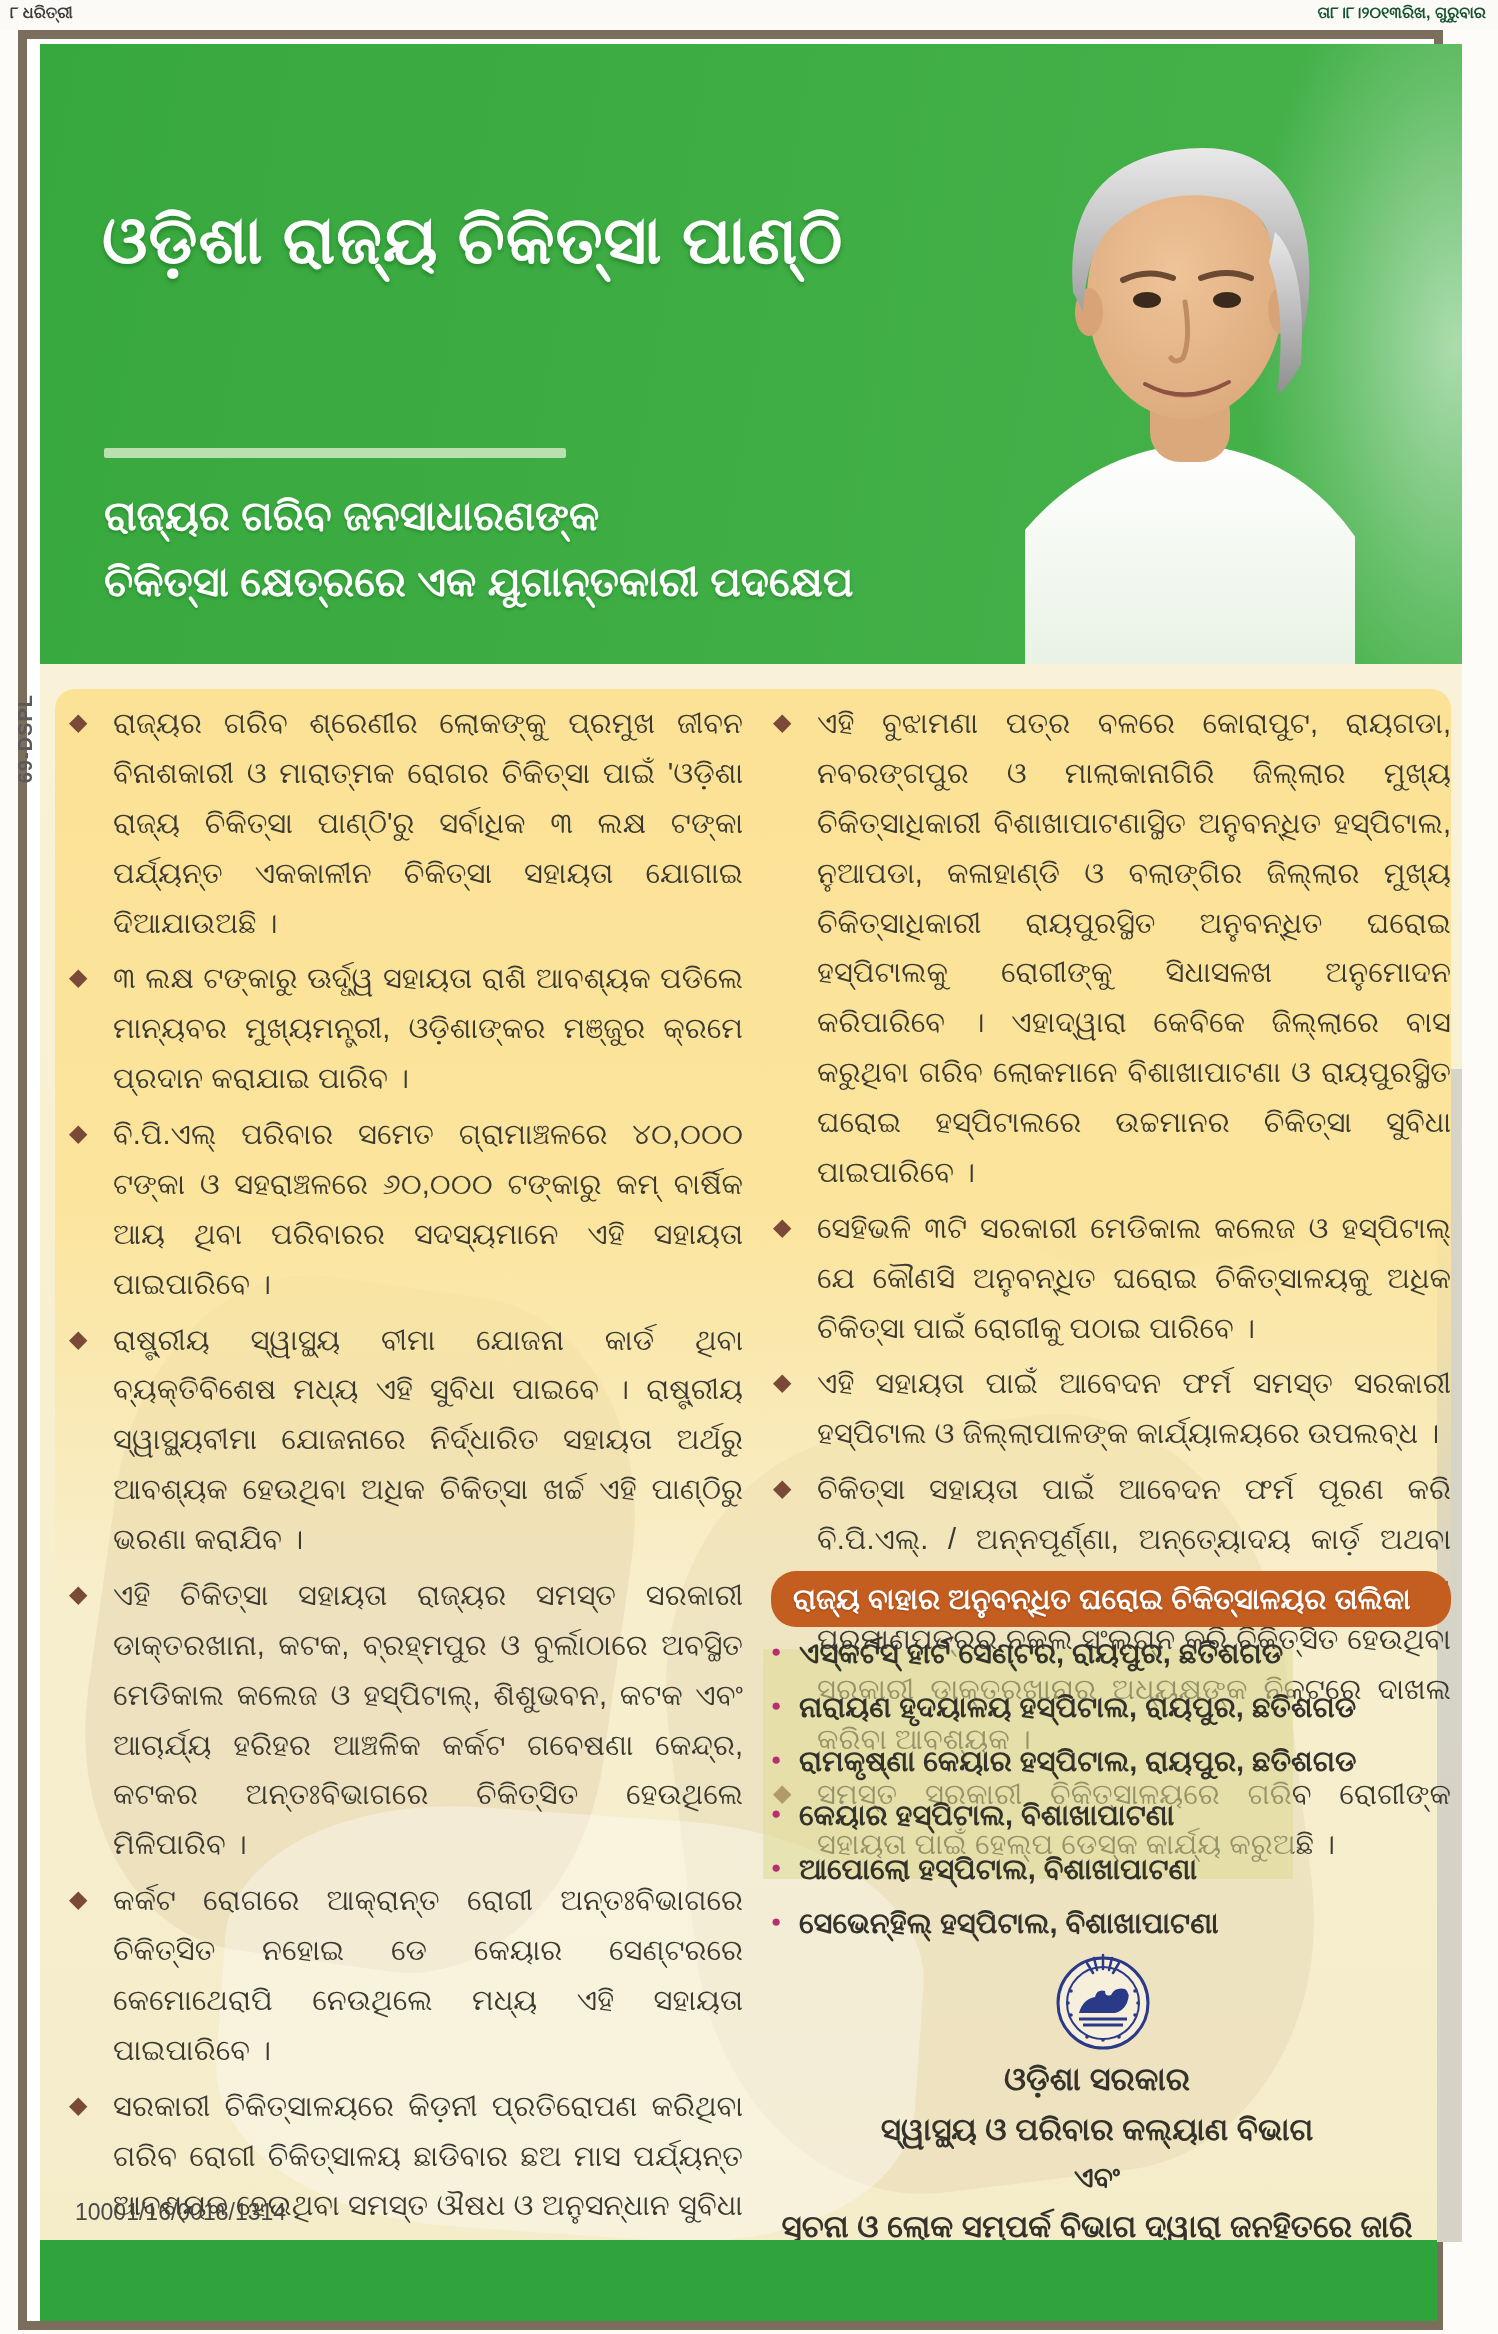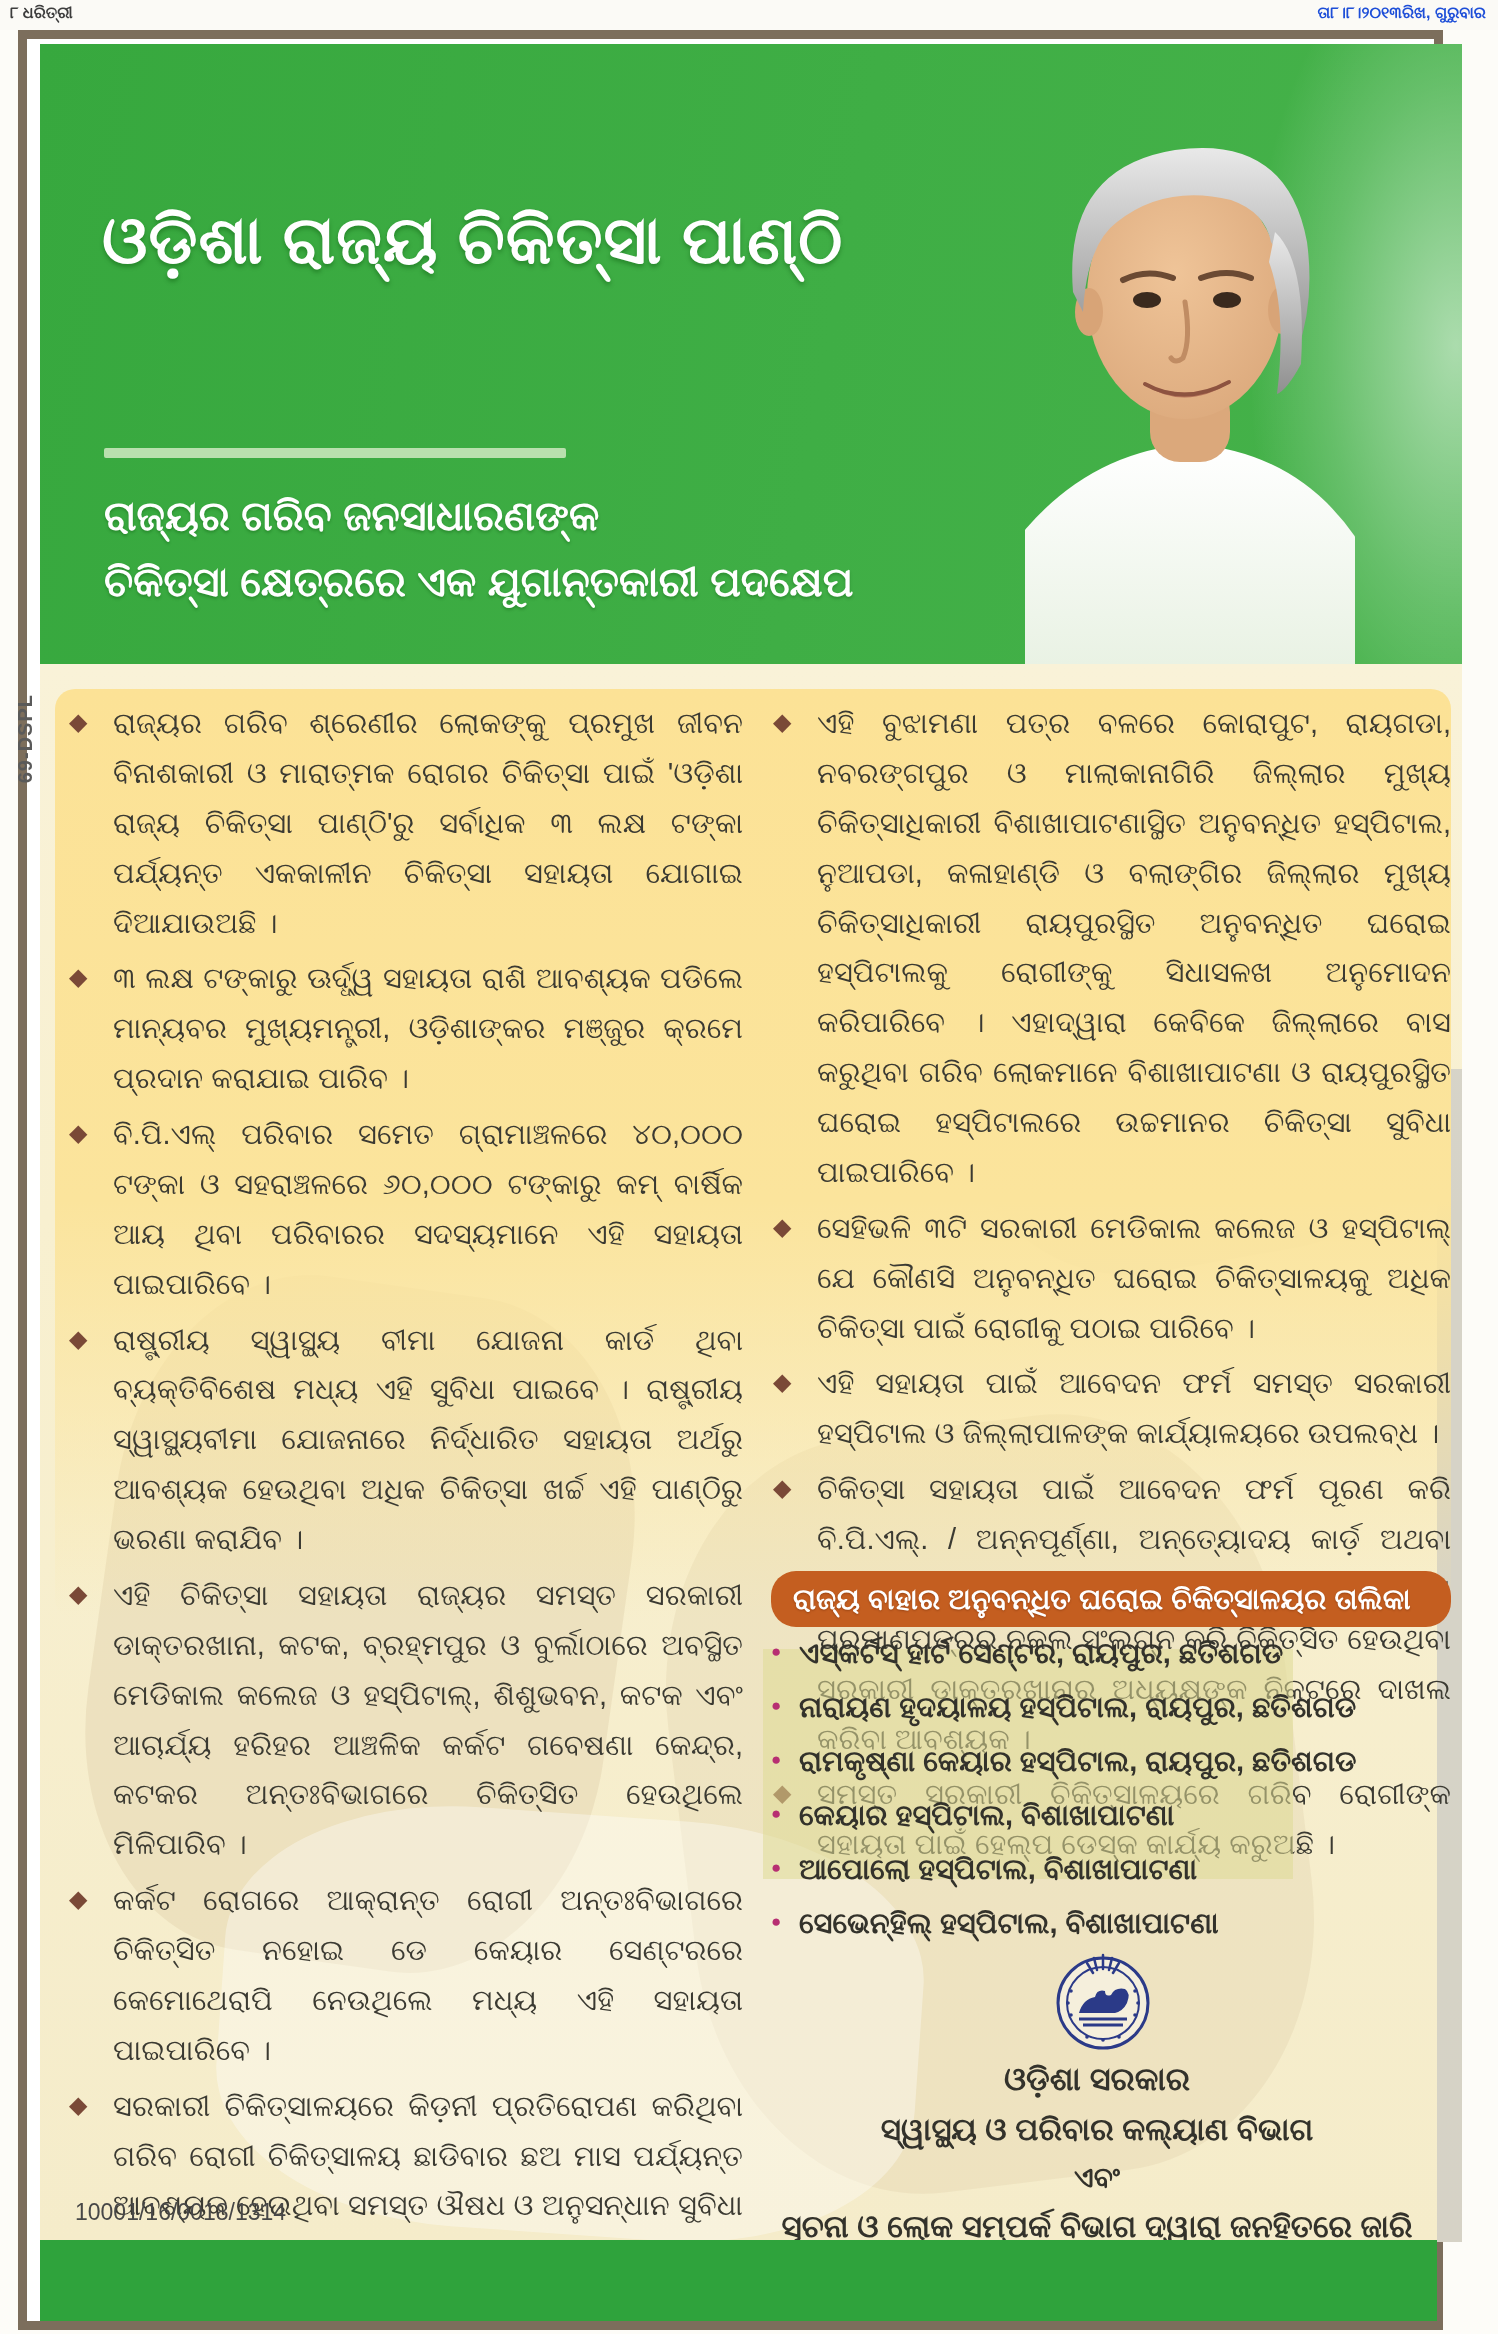--- a/index.html
+++ b/index.html
@@ -2,21 +2,21 @@
 <html><head>
 <meta charset="utf-8">
 <style>
   * { margin:0; padding:0; box-sizing:border-box; }
   html,body { width:1498px; height:2334px; font-family:"Liberation Sans", sans-serif; background:#ffffff; }
   #page { position:relative; width:1498px; height:2334px; overflow:hidden; background:#fdfcf8; }
 
   
   .masthead { position:absolute; left:0; top:0; width:1498px; height:30px; background:#fbfaf6; }
   .masthead .mh-left  { position:absolute; left:10px;  top:4px; font-size:16px; color:#3d3d3d; font-weight:bold; }
-  .masthead .mh-right { position:absolute; right:12px; top:4px; font-size:16px; color:#1d4ed8; font-weight:bold; }
+  .masthead .mh-right { position:absolute; right:12px; top:4px; font-size:16px; color:#14532d; font-weight:bold; }
 
   
   .press-code { position:absolute; left:14px; top:694px; writing-mode:vertical-rl; transform:rotate(180deg);
                 font-size:20px; font-weight:bold; color:#5a5a5a; letter-spacing:1px; z-index:30; }
 
   
   .frame { position:absolute; left:18px; top:30px; width:1425px; height:2300px;
            border:9px solid #7c6e5c; background:#ffffff; }
   .frame-pad { position:absolute; left:0; top:0; right:0; bottom:0; }
 

